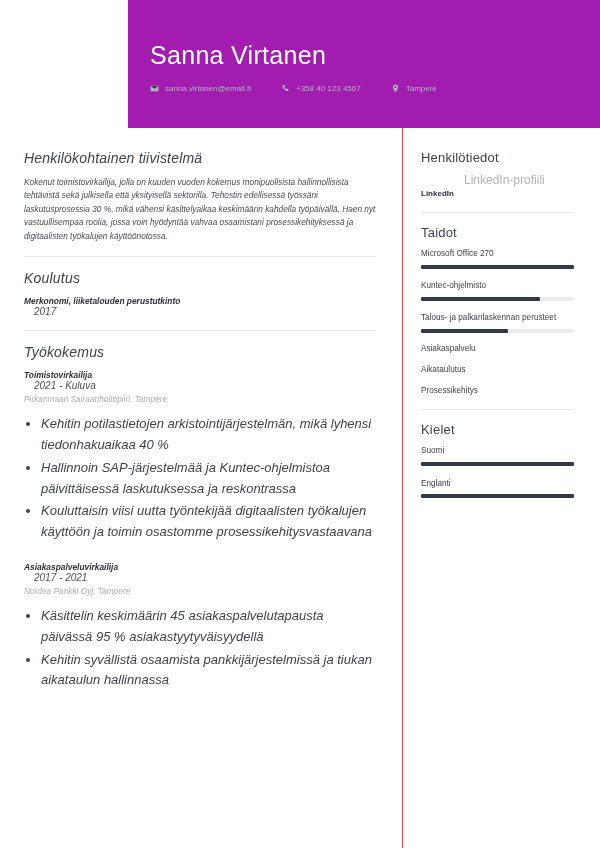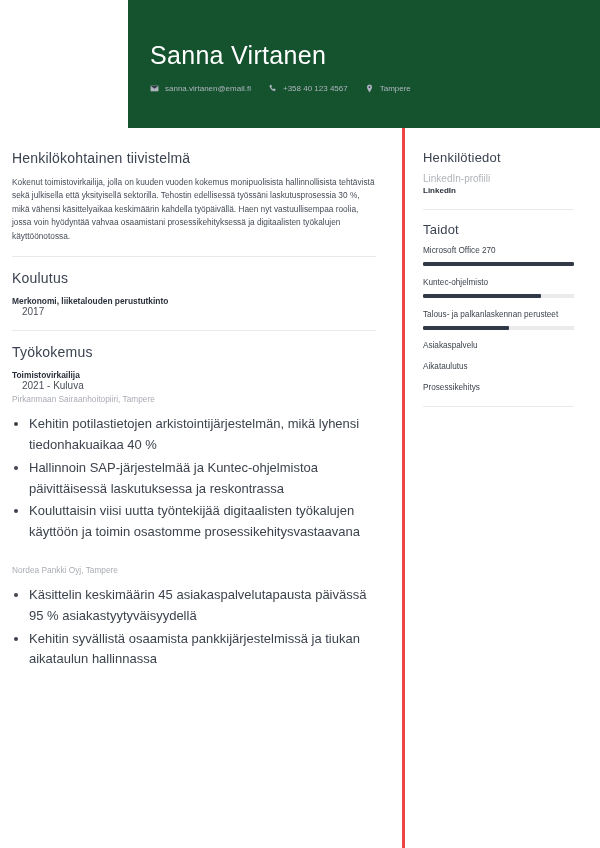--- a/index.html
+++ b/index.html
@@ -16,37 +16,37 @@
     overflow: hidden;
   }
 
   
   .header {
     position: absolute;
     left: 128px;
     top: 0;
     width: 472px;
     height: 128px;
-    background: #14532d;
+    background: #a21caf;
     box-sizing: border-box;
     padding: 42px 0 0 22px;
   }
   .name {
     color: #ffffff;
     font-size: 25px;
     font-weight: 400;
     letter-spacing: 0.3px;
     line-height: 1.1;
     margin: 0;
   }
   .contact-row {
     display: flex;
     align-items: center;
     margin-top: 14px;
-    gap: 17px;
+    gap: 30px;
   }
   .contact-item {
     display: flex;
     align-items: center;
     gap: 6px;
     color: #aeb4bf;
     font-size: 8px;
     white-space: nowrap;
   }
   .contact-item svg { display: block; }
@@ -56,27 +56,28 @@
     position: absolute;
     left: 0;
     top: 128px;
     width: 600px;
     height: 720px;
     display: flex;
   }
   .col-main {
     width: 402px;
     box-sizing: border-box;
-    padding: 22px 26px 0 12px;
+    padding: 22px 26px 0 24px;
+    font-style: italic;
   }
   .col-side {
     width: 198px;
     box-sizing: border-box;
     padding: 22px 26px 0 18px;
-    border-left: 3px solid #ef4444;
+    border-left: 1px solid #ef4444;
     position: relative;
   }
 
   
   .sec-title {
     font-size: 14px;
     font-weight: 400;
     color: #3b4250;
     margin: 0 0 10px 0;
     letter-spacing: 0.2px;
@@ -138,23 +139,24 @@
   .bullets li {
     font-size: 13px;
     line-height: 1.6;
     color: #3d434d;
     margin-bottom: 2px;
   }
   .exp-gap { height: 17px; }
 
   
   .side-field-label {
-    font-size: 10px;
+    font-size: 12px;
     color: #b0b4ba;
     margin-bottom: 2px;
+    margin-left: 43px;
   }
   .side-field-value {
     font-size: 8px;
     color: #2b313c;
     font-weight: bold;
   }
 
   .skill { margin-bottom: 11px; }
   .skill-name {
     font-size: 8.2px;
@@ -254,20 +256,24 @@
         <ul class="bullets">
           <li>Kehitin potilastietojen arkistointijärjestelmän, mikä lyhensi tiedonhakuaikaa 40 %</li>
           <li>Hallinnoin SAP-järjestelmää ja Kuntec-ohjelmistoa päivittäisessä laskutuksessa ja reskontrassa</li>
           <li>Kouluttaisin viisi uutta työntekijää digitaalisten työkalujen käyttöön ja toimin osastomme prosessikehitysvastaavana</li>
         </ul>
       </div>
 
       <div class="exp-gap"></div>
 
       <div class="entry">
+        <div class="entry-head">
+          <span class="entry-title">Asiakaspalveluvirkailija</span>
+          <span class="entry-date">2017 - 2021</span>
+        </div>
         <div class="entry-sub">Nordea Pankki Oyj, Tampere</div>
         <ul class="bullets">
           <li>Käsittelin keskimäärin 45 asiakaspalvelutapausta päivässä 95 % asiakastyytyväisyydellä</li>
           <li>Kehitin syvällistä osaamista pankkijärjestelmissä ja tiukan aikataulun hallinnassa</li>
         </ul>
       </div>
     </section>
 
   </div>
 
@@ -308,16 +314,33 @@
         </div>
       </div>
 
       <div class="skill-plain">Asiakaspalvelu</div>
       <div class="skill-plain">Aikataulutus</div>
       <div class="skill-plain">Prosessikehitys</div>
     </section>
 
     <div class="hr-side"></div>
 
+    <section>
+      <h2 class="side-title">Kielet</h2>
+
+      <div class="lang">
+        <div class="skill-name">Suomi</div>
+        <div class="bar-track">
+          <div class="bar-fill" style="width: 100%;"></div>
+        </div>
+      </div>
+
+      <div class="lang">
+        <div class="skill-name">Englanti</div>
+        <div class="bar-track">
+          <div class="bar-fill" style="width: 100%;"></div>
+        </div>
+      </div>
+    </section>
 
   </div>
 
 </div>
 
 </body></html>

